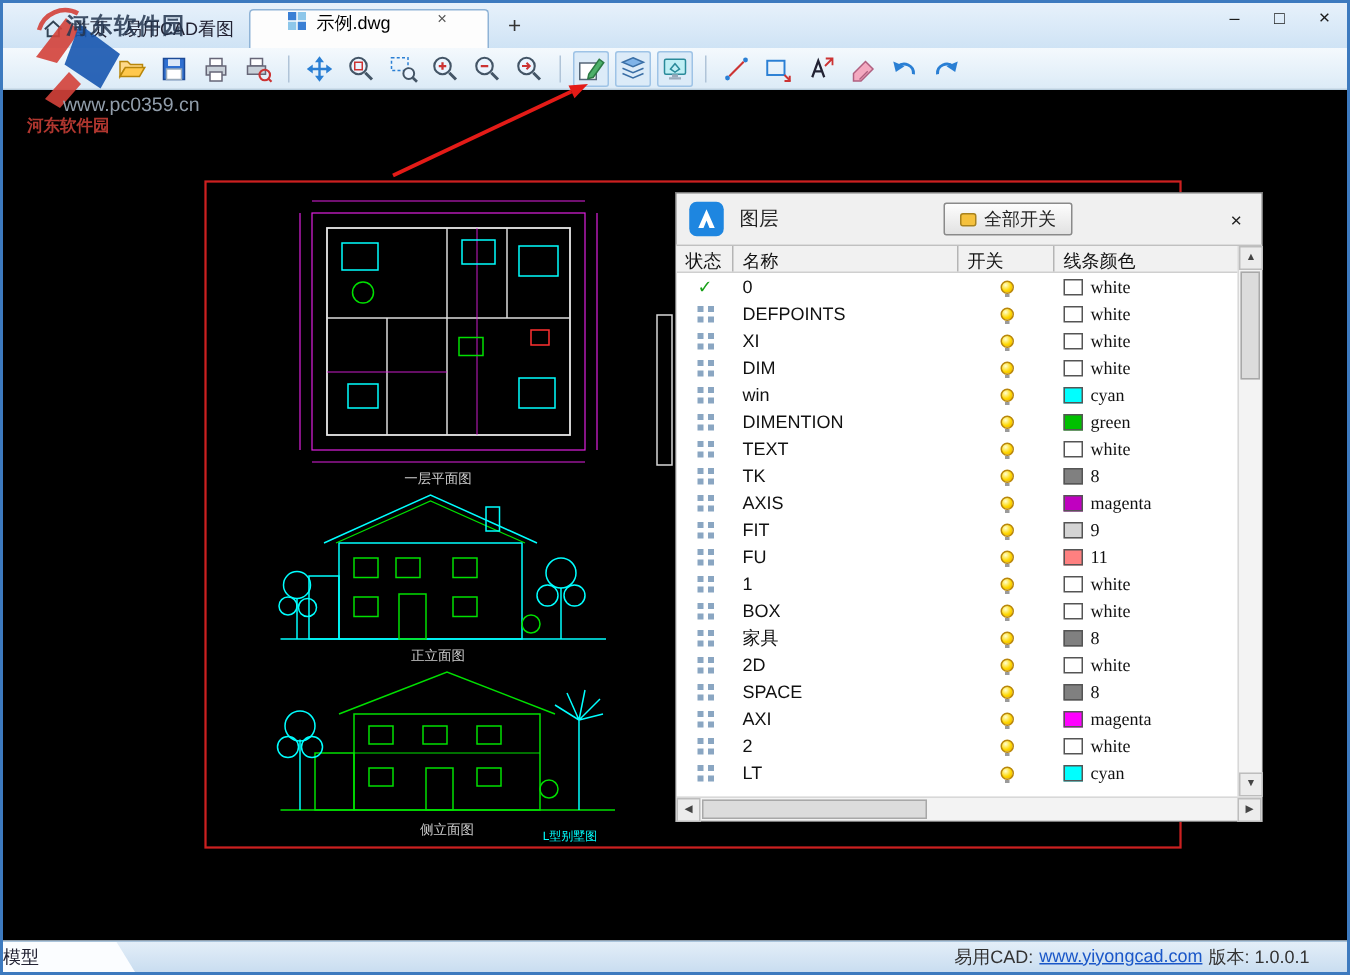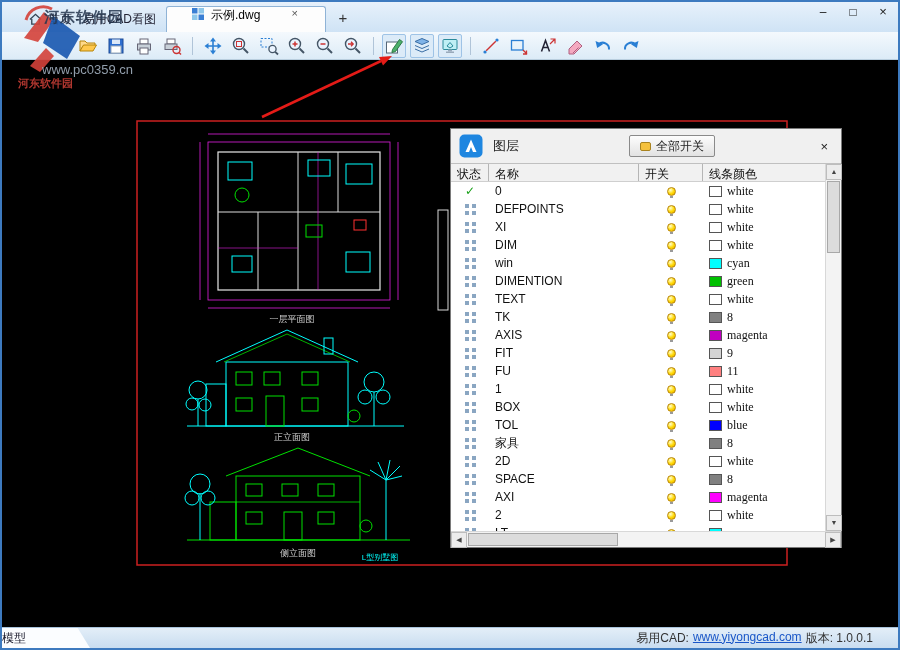--- a/index.html
+++ b/index.html
@@ -562,33 +562,20 @@
     <span class="c-name">BOX</span>
     <span class="c-switch">
       <span class="bulb"></span>
     </span>
     <span class="c-color">
       <span class="swatch" style="background: rgb(255, 255, 255);"></span>
       <span class="color-lbl">white</span>
     </span>
   </div>
 
-  <div class="lrow">
-    <span class="c-status">
-                <span class="status-ic"></span>
-              </span>
-    <span class="c-name">TOL</span>
-    <span class="c-switch">
-      <span class="bulb"></span>
-    </span>
-    <span class="c-color">
-      <span class="swatch" style="background: rgb(0, 0, 255);"></span>
-      <span class="color-lbl">blue</span>
-    </span>
-  </div>
 
   <div class="lrow">
     <span class="c-status">
                 <span class="status-ic"></span>
               </span>
     <span class="c-name">家具</span>
     <span class="c-switch">
       <span class="bulb"></span>
     </span>
     <span class="c-color">

